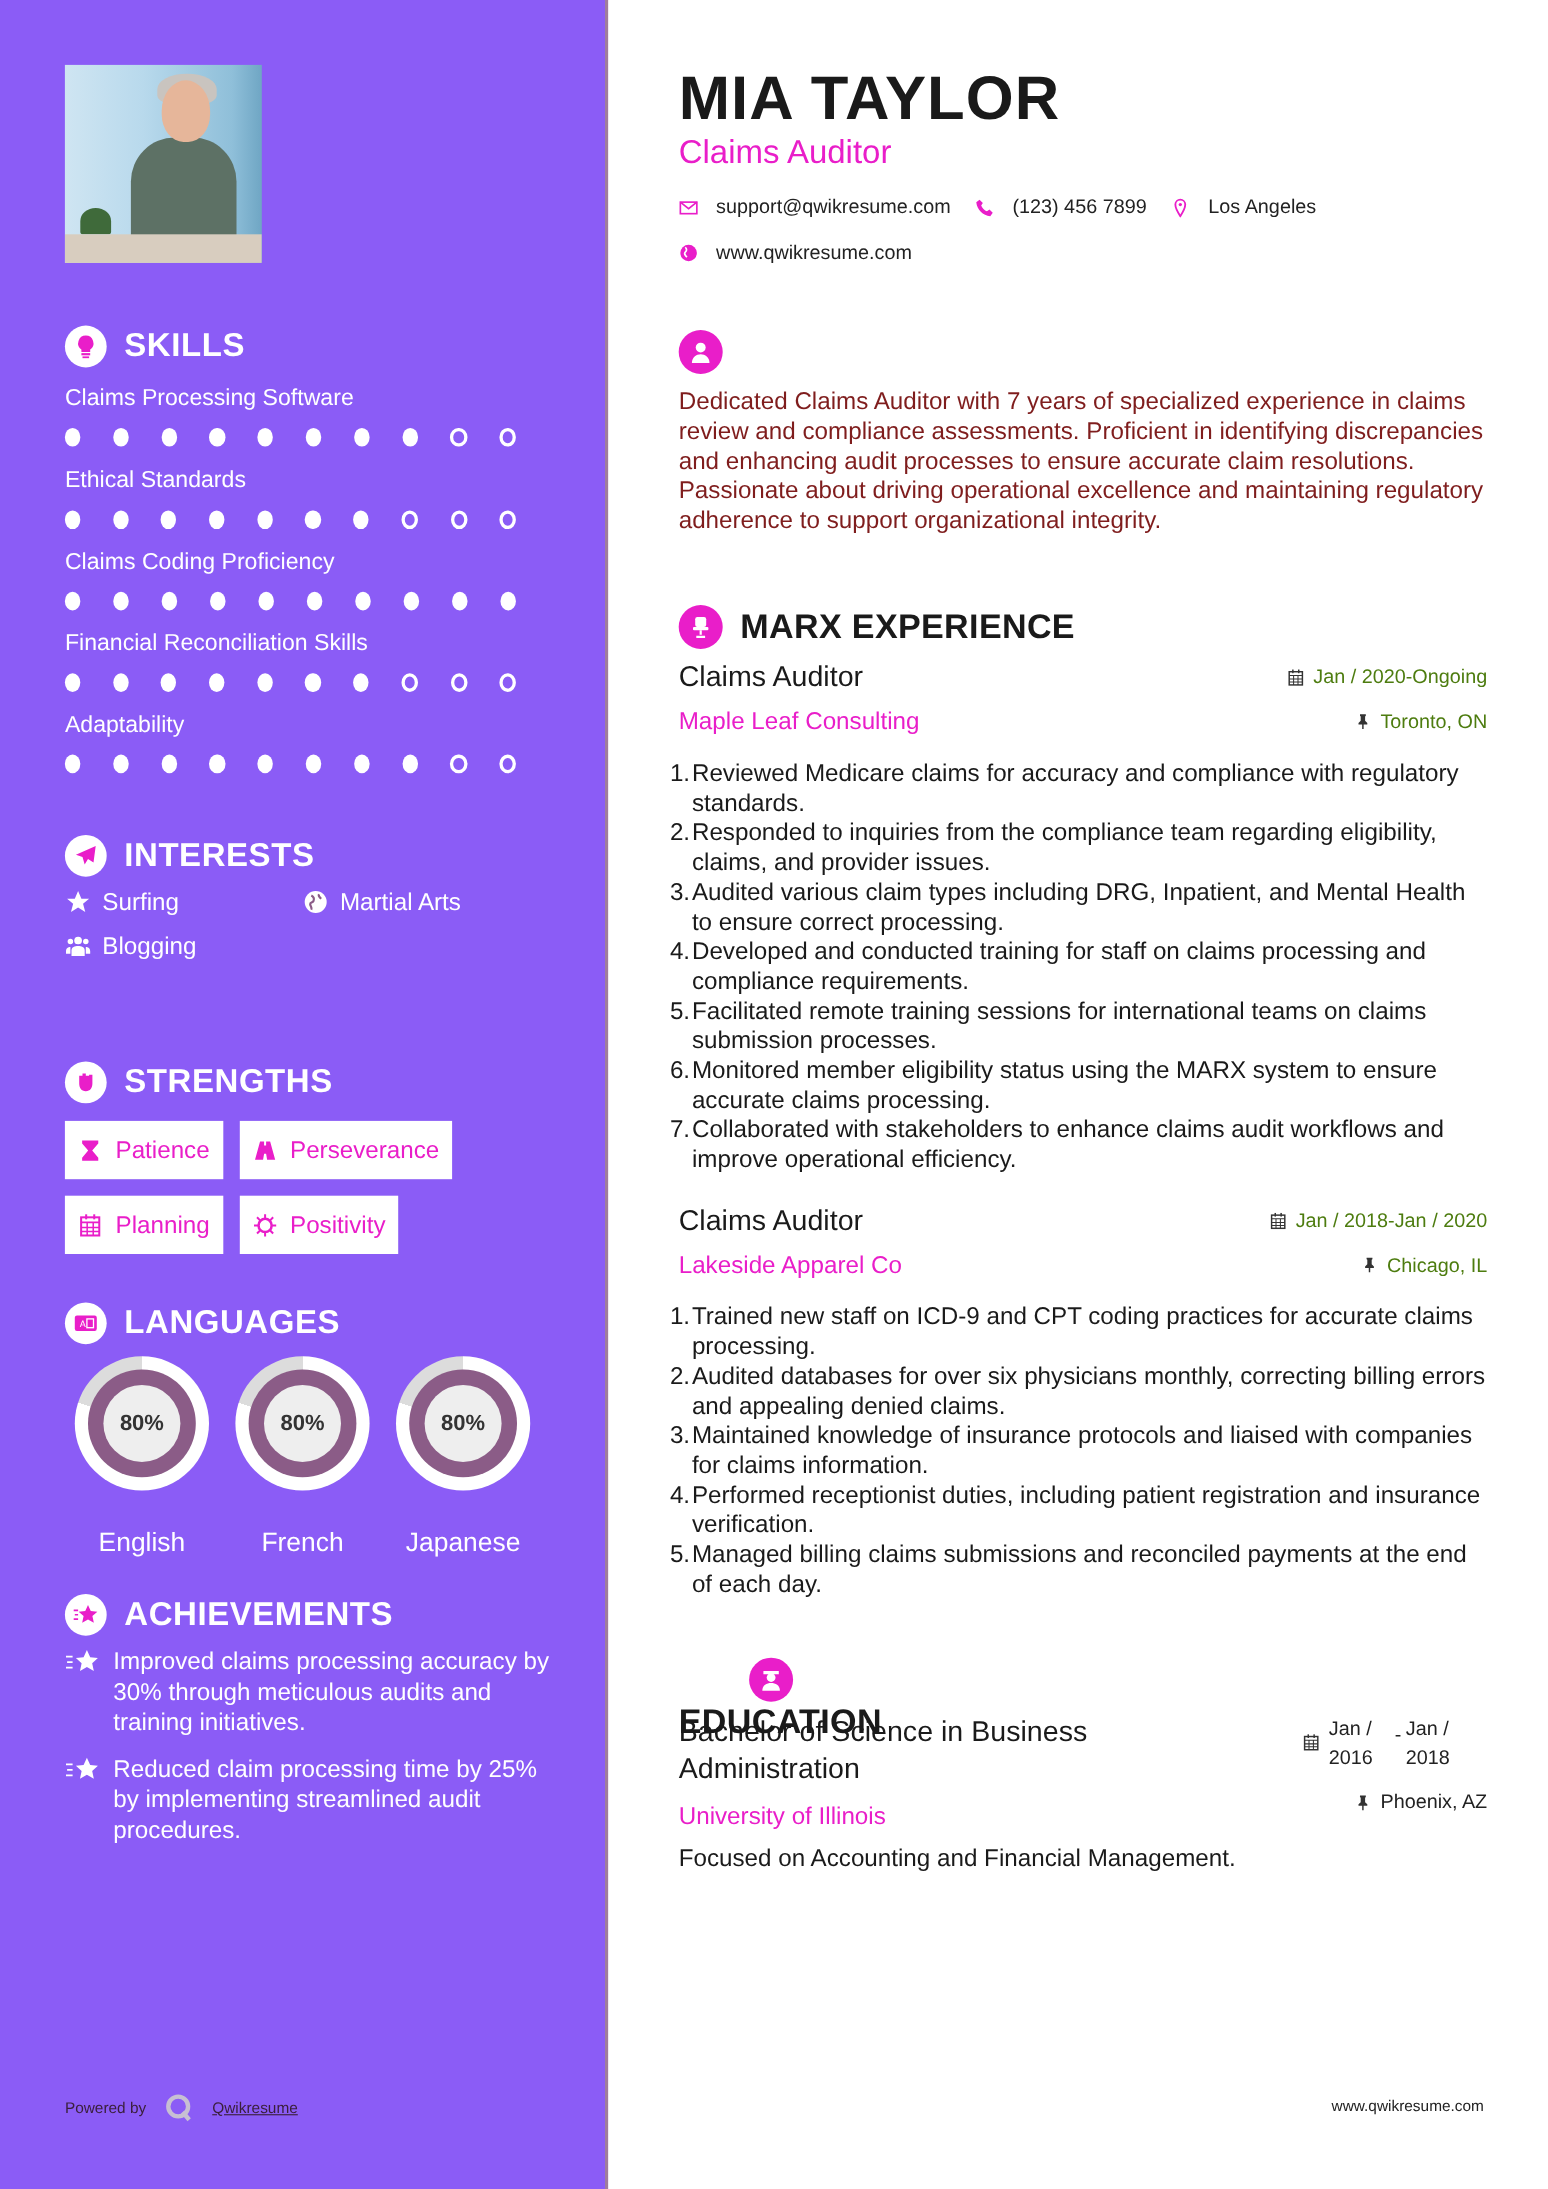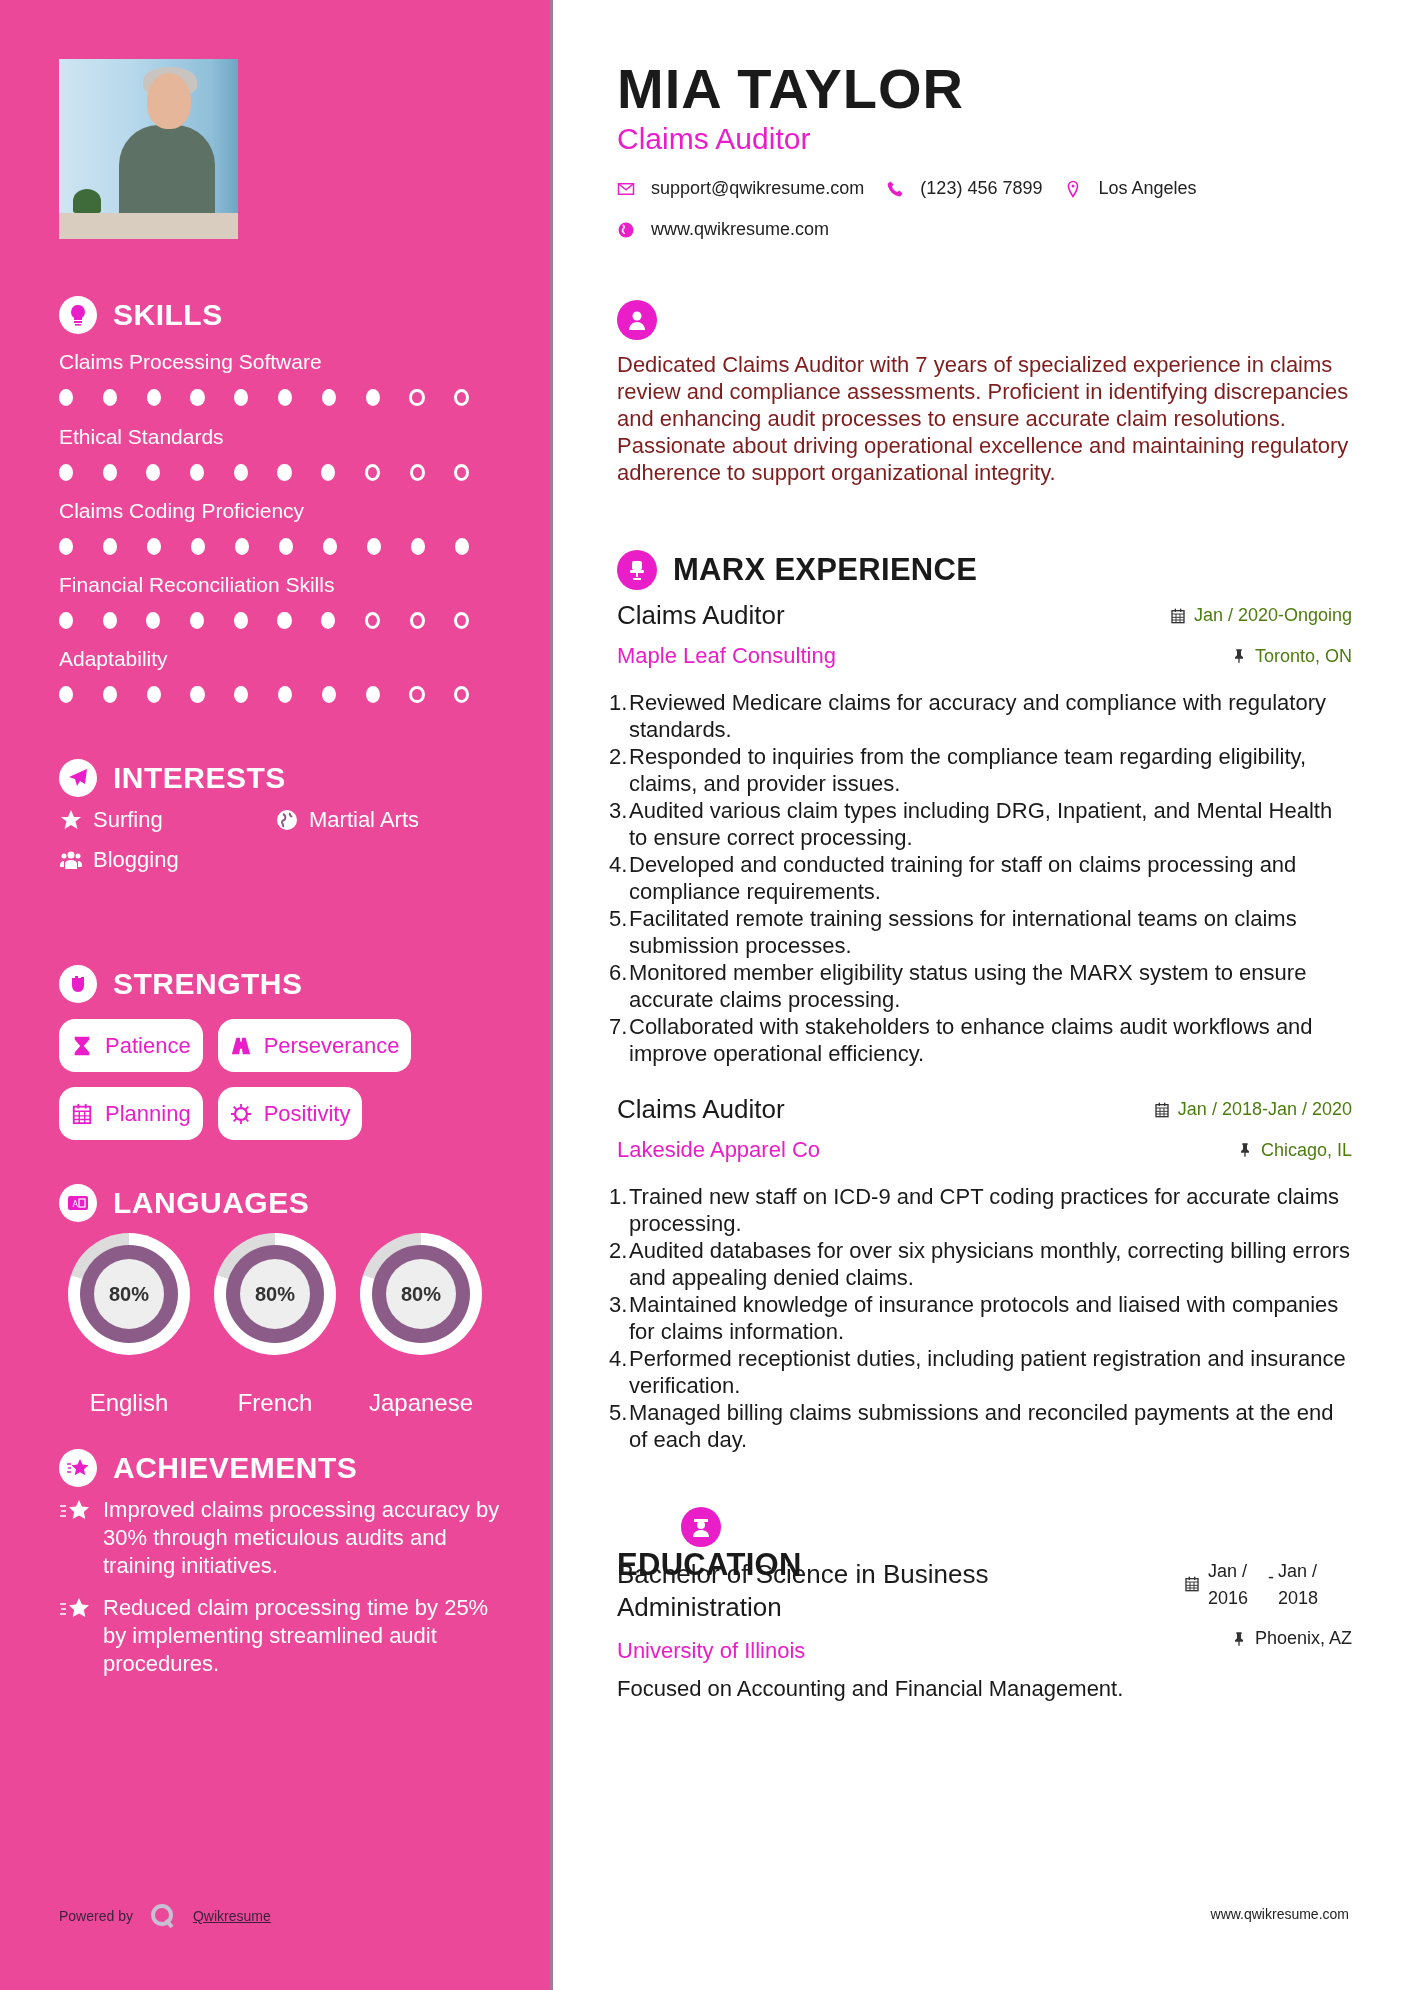--- a/index.html
+++ b/index.html
@@ -1,19 +1,19 @@
 <!DOCTYPE html>
 <html><head>
 <meta charset="utf-8">
 <style>
   * { box-sizing: border-box; margin: 0; padding: 0; }
   html, body { width: 1407px; height: 1990px; background: #ffffff; overflow: hidden; }
   body { font-family: "Liberation Sans", "DejaVu Sans", sans-serif; color: #222; position: relative; }
 
-  .sidebar { position: absolute; left: 0; top: 0; width: 553px; height: 1990px; background: #ec4899; color: #fff; border-right: 3px solid #a07c9c; }
+  .sidebar { position: absolute; left: 0; top: 0; width: 553px; height: 1990px; background: #8b5cf6; color: #fff; border-right: 3px solid #a07c9c; }
   .main { position: absolute; left: 553px; top: 0; width: 854px; height: 1990px; background: #fff; }
 
   
   .photo { position: absolute; left: 59px; top: 59px; width: 179px; height: 180px; overflow: hidden;
            background: linear-gradient(90deg, #cfe5f2 0%, #b8d9ec 40%, #8fbfd9 85%, #6fa6c4 100%); }
   .photo .desk { position: absolute; left: 0; bottom: 0; width: 100%; height: 26px; background: #d8cdbf; }
   .photo .plant { position: absolute; left: 14px; bottom: 26px; width: 28px; height: 24px; background: #3f6a3a; border-radius: 50% 50% 10% 10%; }
   .photo .body { position: absolute; left: 60px; bottom: 18px; width: 96px; height: 96px; background: #5d7165; border-radius: 40px 40px 8px 8px; }
   .photo .head { position: absolute; left: 88px; top: 14px; width: 44px; height: 56px; background: #e6b69a; border-radius: 50% 50% 45% 45%; }
   .photo .hair { position: absolute; left: 84px; top: 8px; width: 54px; height: 28px; background: #c9c4bf; border-radius: 50% 50% 30% 30%; }
@@ -29,21 +29,21 @@
   .dots { display: flex; margin-top: 14px; }
   .dot { width: 17px; height: 17px; border-radius: 50%; margin-right: 29.6px; background: #fff; }
   .dot.off { background: transparent; border: 3px solid #fff; }
 
   .interests { position: absolute; left: 59px; top: 806px; width: 440px; display: grid; grid-template-columns: 216px 220px; row-gap: 12px; }
   .interest { display: flex; align-items: flex-start; font-size: 22px; line-height: 28px; color: #fff; }
   .interest .ic { width: 24px; height: 24px; margin-right: 10px; margin-top: 2px; flex-shrink: 0; }
   .interest .ic svg { width: 24px; height: 24px; }
 
   .strengths { position: absolute; left: 59px; top: 1019px; width: 460px; display: flex; flex-wrap: wrap; }
-  .strength { background: #fff; height: 53px; display: flex; align-items: center; padding: 0 12px; margin: 0 15px 15px 0; color: #e91ec9; font-size: 22px; border-radius: 16px; }
+  .strength { background: #fff; height: 53px; display: flex; align-items: center; padding: 0 12px; margin: 0 15px 15px 0; color: #e91ec9; font-size: 22px; }
   .strength svg { width: 22px; height: 22px; margin-right: 12px; }
 
   .langs { position: absolute; left: 56px; top: 1233px; display: flex; }
   .lang { width: 146px; display: flex; flex-direction: column; align-items: center; }
   .lang:first-child { margin-left: 0; }
   .ring { position: relative; width: 122px; height: 122px; border-radius: 50%; }
   .ring .inner-band { position: absolute; left: 12px; top: 12px; width: 98px; height: 98px; border-radius: 50%; background: #8b5c87; }
   .ring .core { position: absolute; left: 26px; top: 26px; width: 70px; height: 70px; border-radius: 50%; background: #eeeeee; display: flex; align-items: center; justify-content: center; font-size: 20px; font-weight: bold; color: #333; }
   .lang-name { margin-top: 34px; font-size: 24px; color: #fff; }
 

